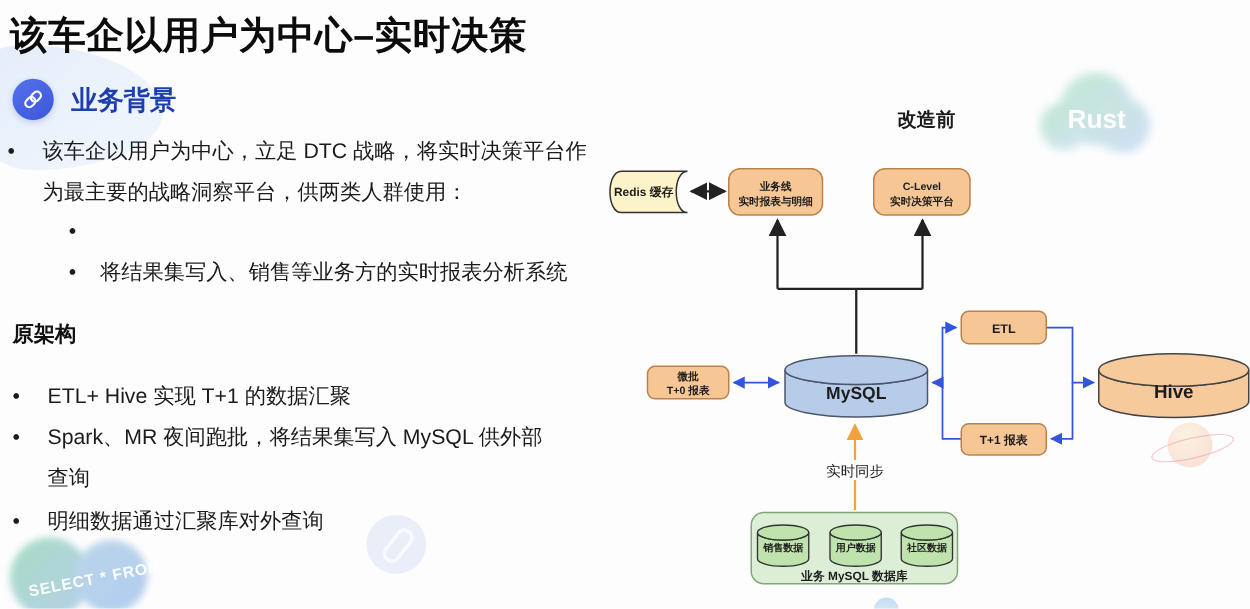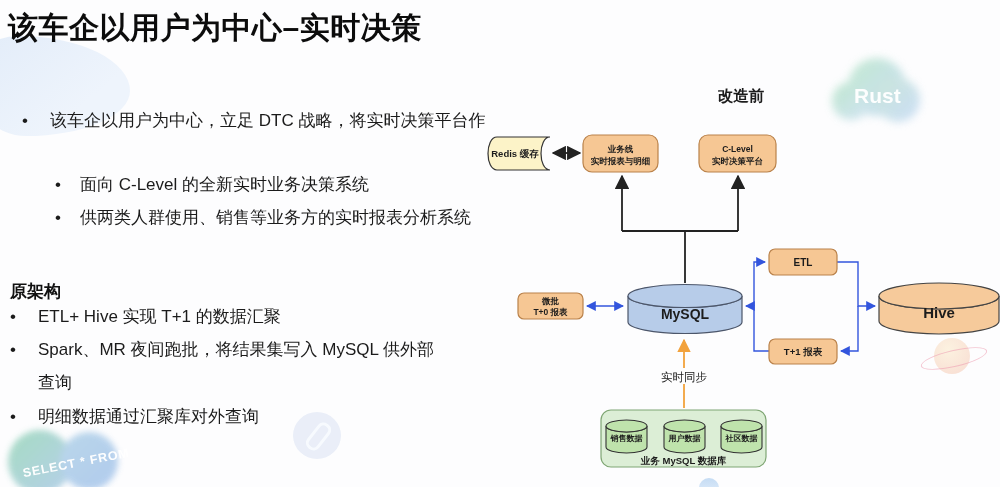--- a/index.html
+++ b/index.html
@@ -38,21 +38,21 @@
   .badge{position:absolute;left:10px;top:63px;display:flex;align-items:center;}
   .badge-icon{width:33px;height:33px;border-radius:50%;background:linear-gradient(145deg,#5572ee,#3b55d8);
     display:flex;align-items:center;justify-content:center;box-shadow:0 2px 5px rgba(60,90,220,.25);}
   .badge-label{margin-left:14px;font-size:21px;font-weight:800;color:#1d3fae;}
   .bul{position:absolute;display:flex;font-size:17px;line-height:33px;color:#1b1b1b;width:490px;}
   .bul .dot{flex:0 0 28px;text-align:left;}
   .bul .dot::before{content:"•";}
   .bul.sub{left:55px;}
   .bul.sub .dot{flex:0 0 25px;}
   .bul .txt span{display:block;}
-  .heading{position:absolute;left:10px;top:280px;font-size:17px;font-weight:800;color:#111;}
+  .heading{position:absolute;left:10px;top:256px;font-size:17px;font-weight:800;color:#111;}
 
   
   svg.diagram{position:absolute;left:0;top:0;}
   svg text{font-family:"Liberation Sans","DejaVu Sans",sans-serif;fill:#1c1c1c;}
   .node-orange{fill:#f6c794;stroke:#ba824a;stroke-width:1.2;}
   .lbl{font-weight:600;}
 </style>
 </head>
 <body>
 
@@ -77,37 +77,46 @@
         <i class="s2"></i>
       </div>
     <span class="select-label">SELECT * FROM</span>
   </div>
   <div class="zero-deco">
       <i></i>
     </div>
   <div class="bottom-dot"></div>
 
   <h1 class="title">该车企以用户为中心–实时决策</h1>
-
-  <div class="bul" style="left:22px;top:104px;">
+  <div class="badge">
+    <span class="badge-icon">
+      <svg width="19" height="19" viewBox="0 0 24 24">
+          <g transform="rotate(-45 12 12)" fill="none" stroke="#fff" stroke-width="2.2">
+        <rect x="2.5" y="8" width="11" height="8" rx="4"></rect>
+            <rect x="10.5" y="8" width="11" height="8" rx="4"></rect>
+      </g>
+        </svg>
+    </span>
+    <span class="badge-label">业务背景</span>
+  </div>
+
+  <div class="bul" style="left:6px;top:104px;">
     <span class="dot"></span>
     <span class="txt">
       <span>该车企以用户为中心，立足 DTC 战略，将实时决策平台作</span>
+      <span>为最主要的战略洞察平台，供两类人群使用：</span>
     </span>
   </div>
   <div class="bul sub" style="top:168px;">
     <span class="dot"></span>
-    <span class="txt">
-        <span>面向 C-Level 的全新实时业务决策系统</span>
-      </span>
   </div>
   <div class="bul sub" style="top:201px;">
     <span class="dot"></span>
     <span class="txt">
-        <span>供两类人群使用、销售等业务方的实时报表分析系统</span>
+        <span>将结果集写入、销售等业务方的实时报表分析系统</span>
       </span>
   </div>
 
   <div class="heading">原架构</div>
 
   <div class="bul" style="left:10px;top:300px;text-align:right;">
     <span class="dot"></span>
     <span class="txt">
         <span>ETL+ Hive 实现 T+1 的数据汇聚</span>
       </span>

